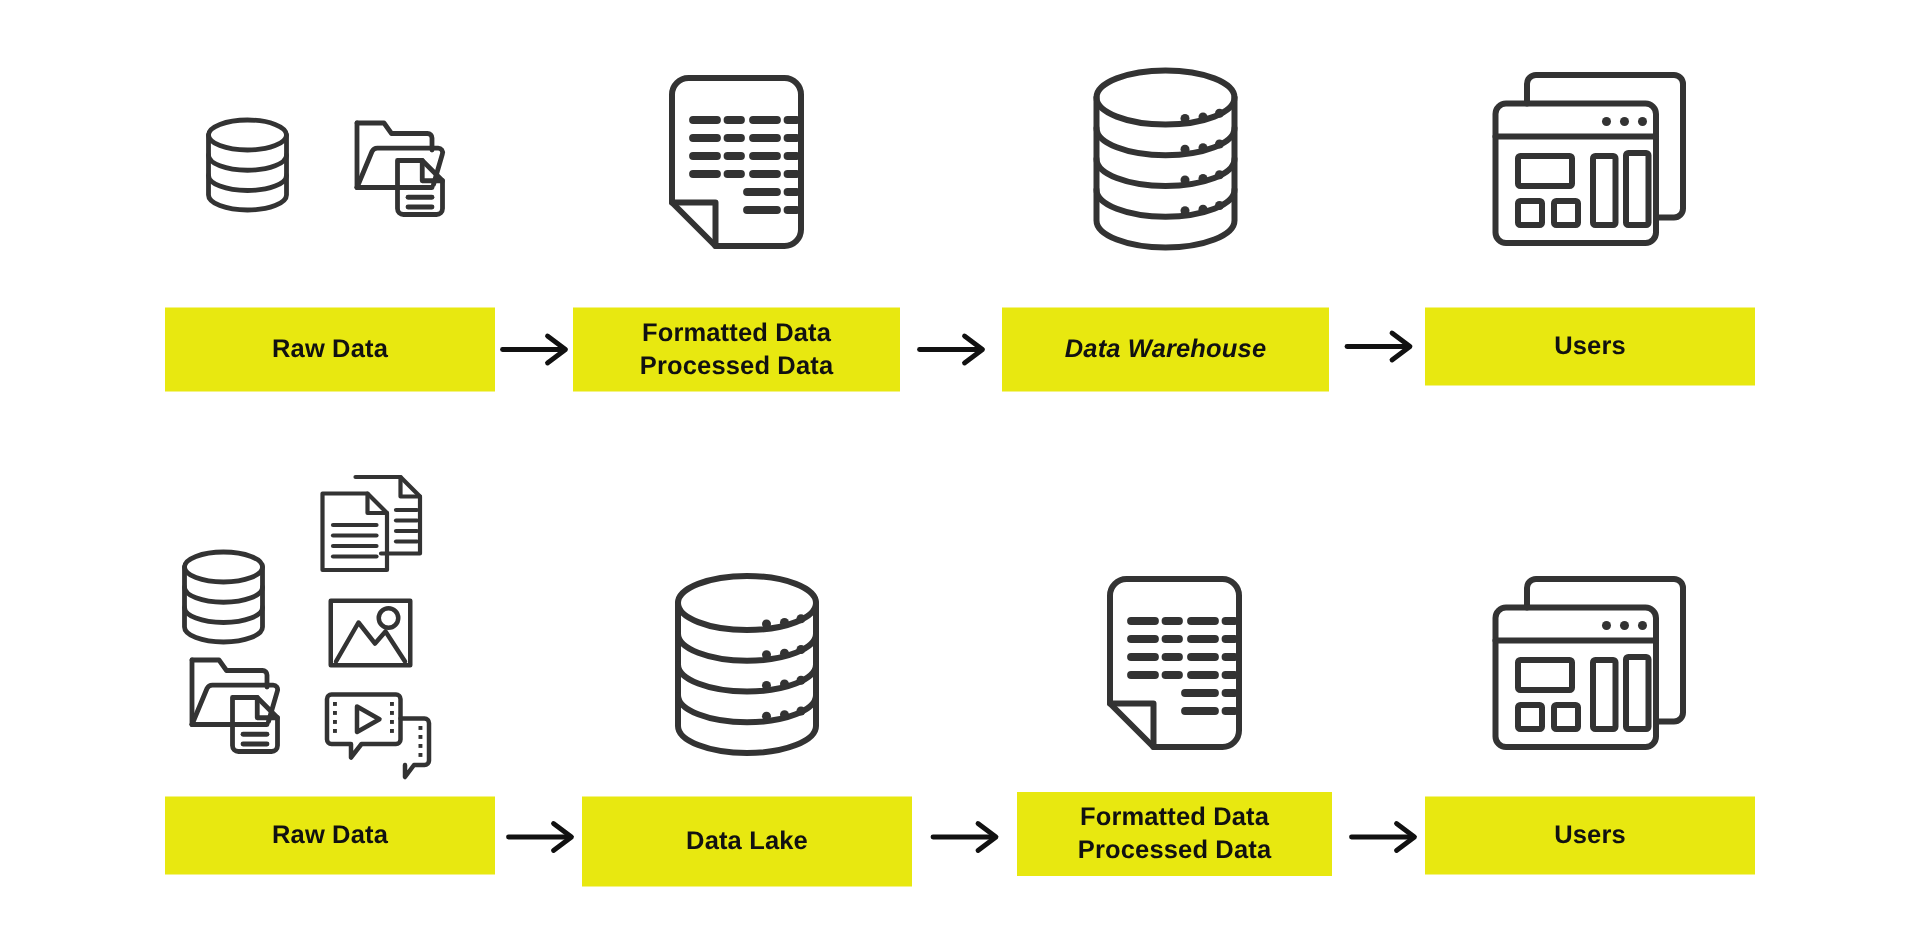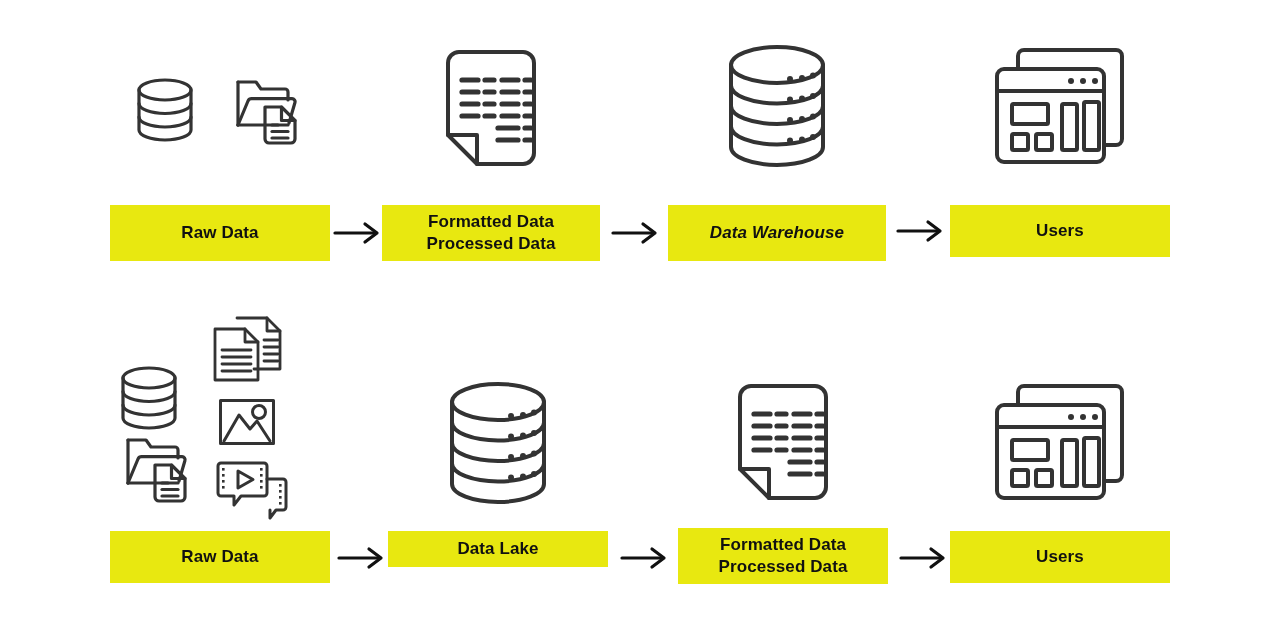--- a/index.html
+++ b/index.html
@@ -416,21 +416,21 @@
               <circle cx="101" cy="34" r="3"></circle>
           </g>
         </svg>
       </span>
     </div>
 
     <div class="label-box" style="left:110px; top:231px; width:220px; height:52px;">
       <span class="label-text">Raw Data</span>
     </div>
 
-    <div class="label-box" style="left:388px; top:231px; width:220px; height:36px;">
+    <div class="label-box" style="left:388px; top:231px; width:220px; height:60px;">
       <span class="label-text">Data  Lake</span>
     </div>
 
     <div class="label-box" style="left:678px; top:228px; width:210px; height:56px;">
       <span class="label-text">Formatted Data
 Processed Data</span>
     </div>
 
     <div class="label-box" style="left:950px; top:231px; width:220px; height:52px;">
       <span class="label-text">Users</span>

